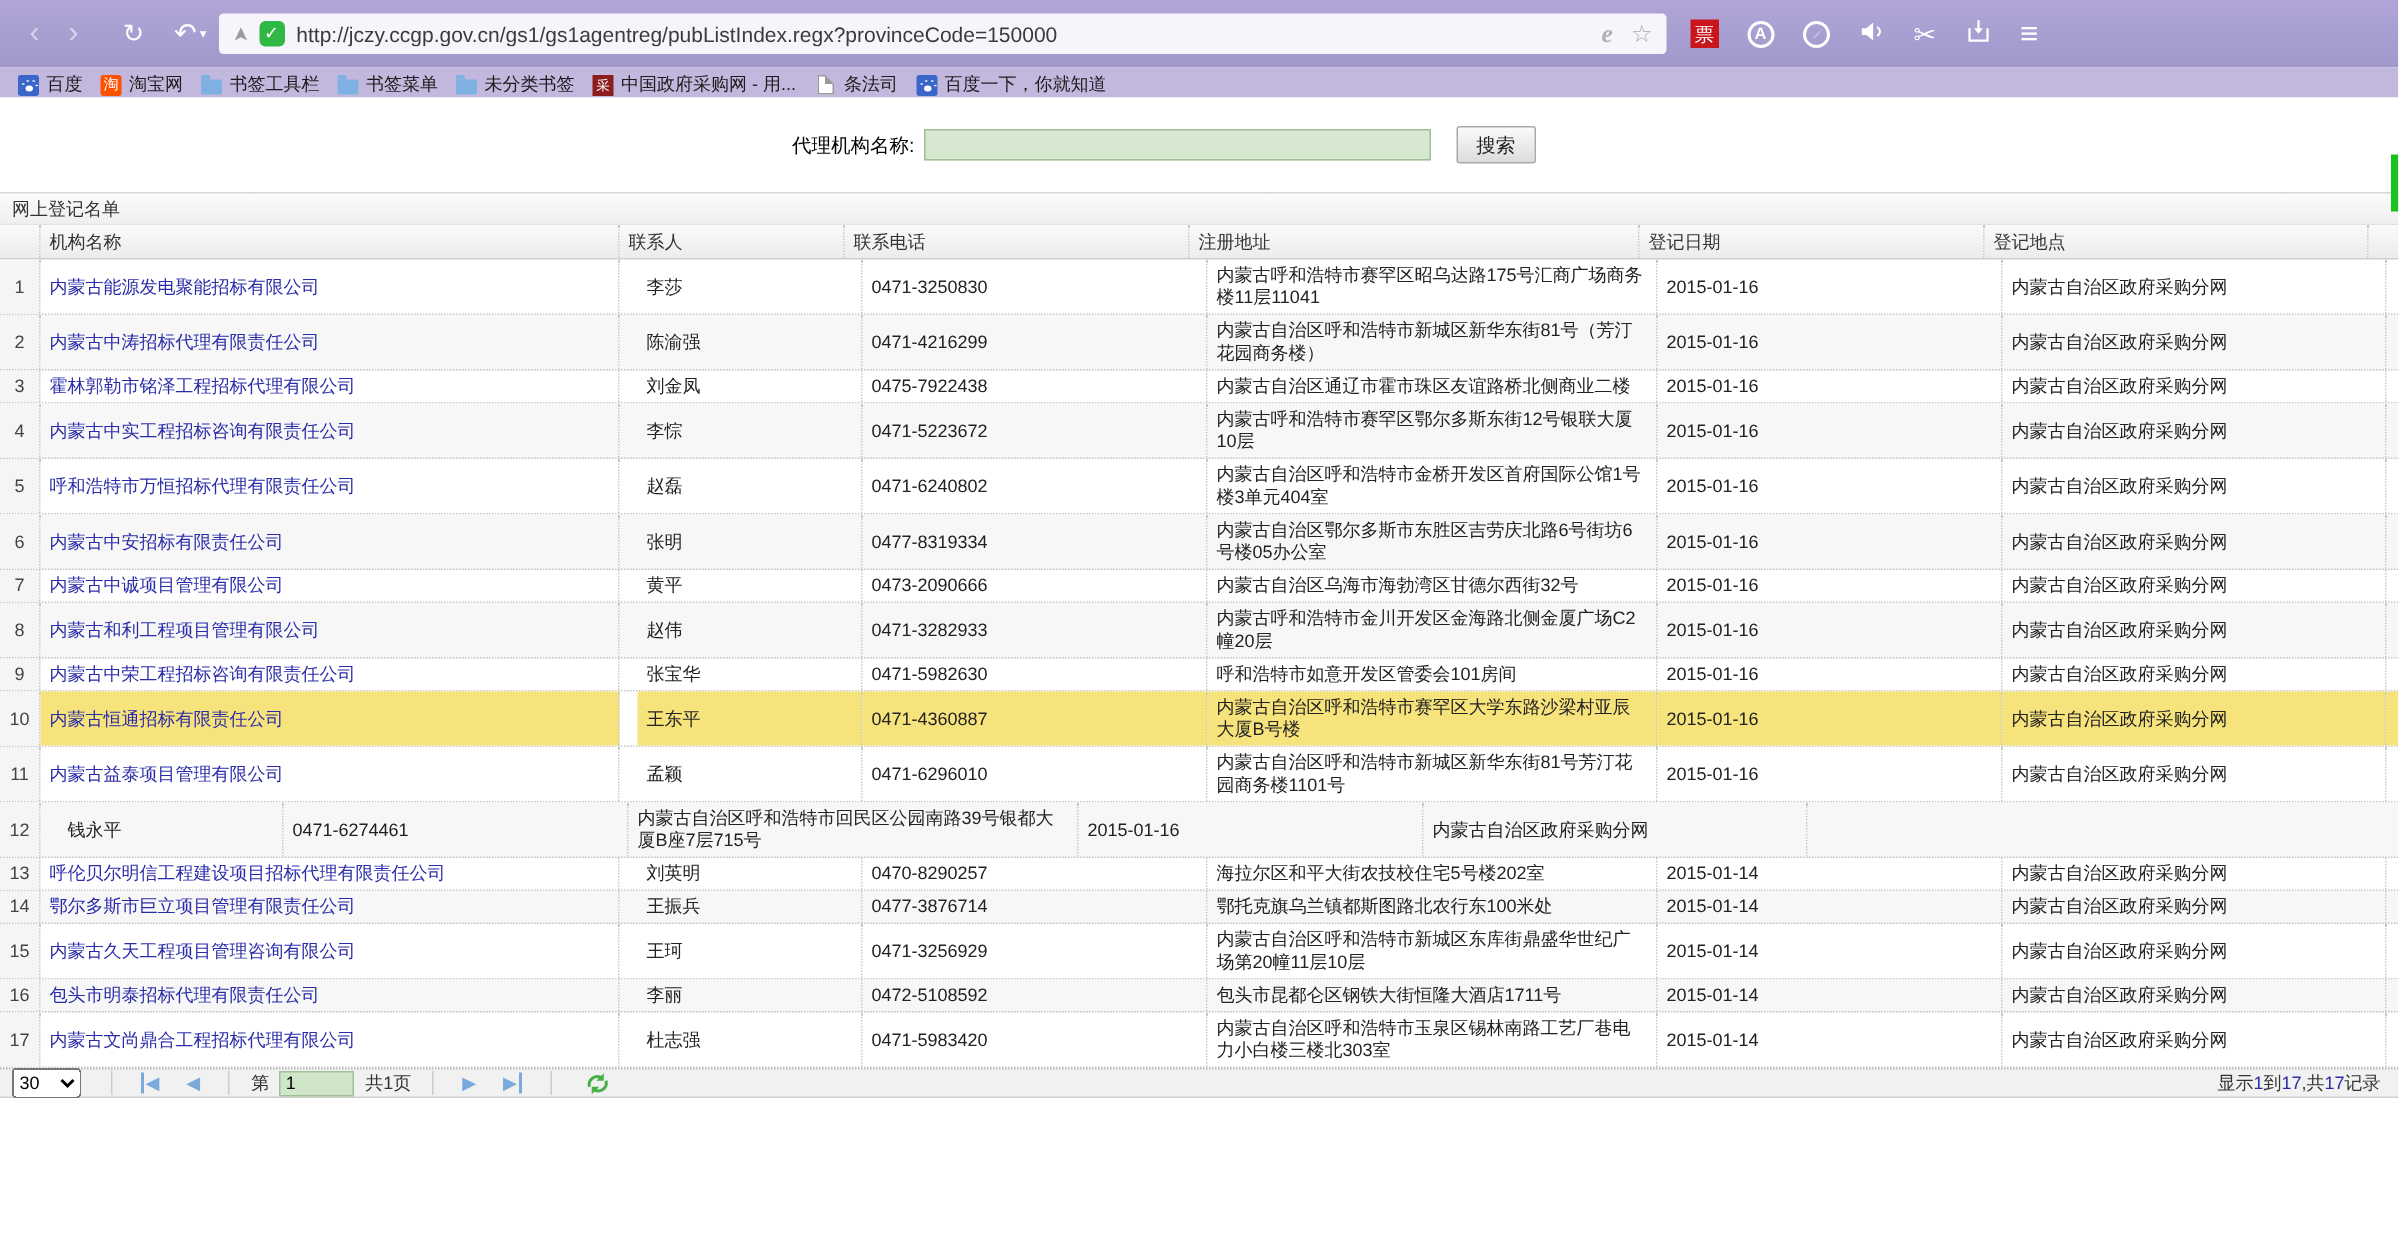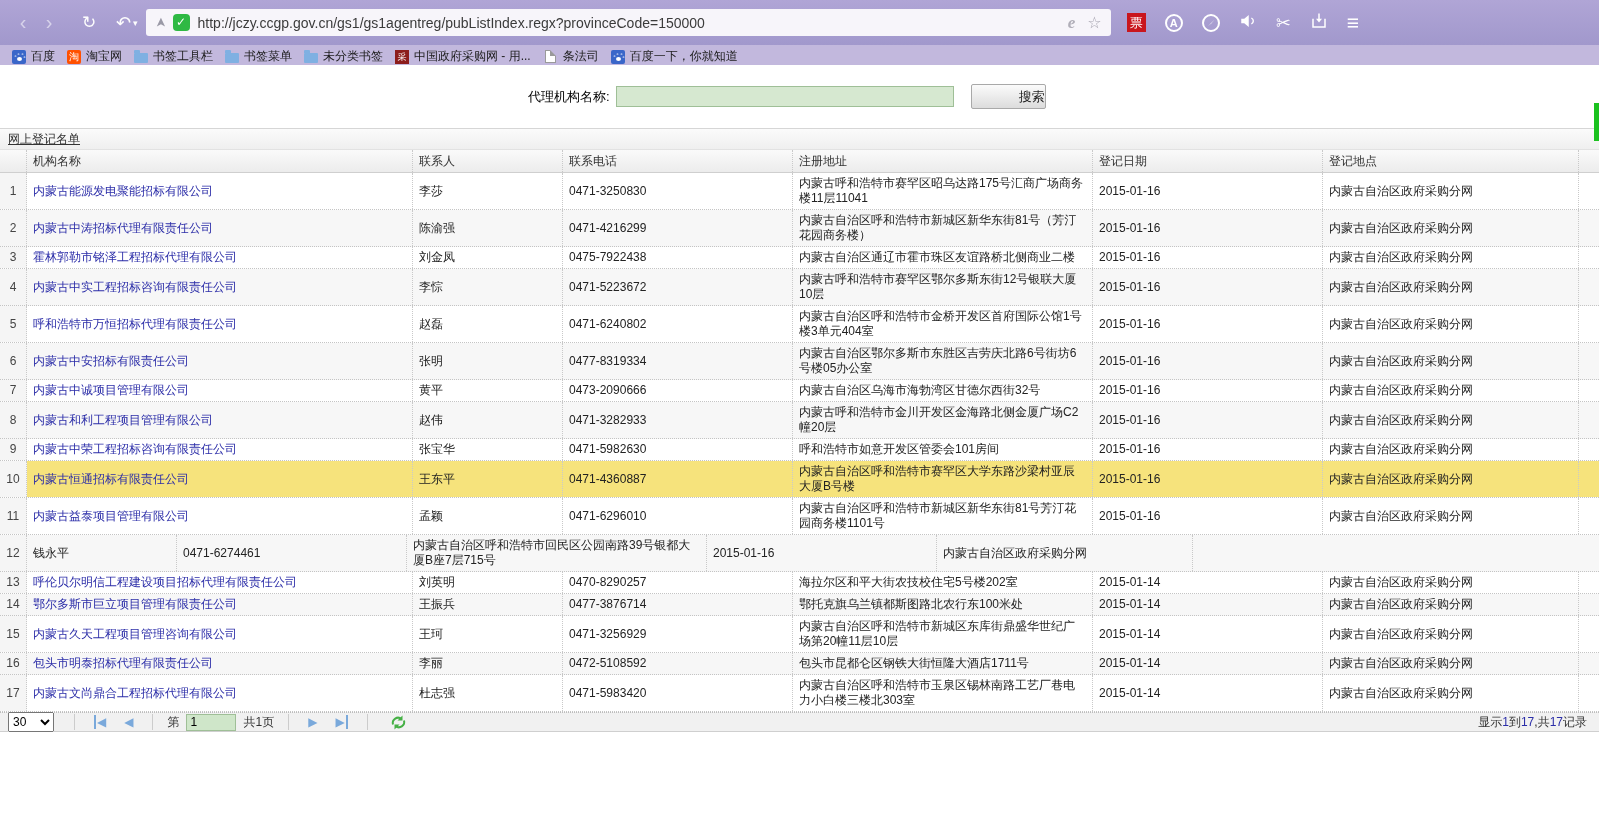--- a/index.html
+++ b/index.html
@@ -38,35 +38,35 @@
   .ic-folder { background:#7fb0e2; border-radius:1px; height:10px; margin-top:3px; position:relative; }
   .ic-folder::before { content:""; position:absolute; top:-3px; left:0; width:6px; height:3px; background:#7fb0e2; border-radius:1px 1px 0 0; }
   .ic-ccgp { background:#8c1d1c; color:#fff; font-size:9px; line-height:14px; text-align:center; }
   .ic-page { width:11px; height:13px; background:#fff; border:1px solid #9a9a9a; margin:0 2px; position:relative; }
   .ic-page::after { content:""; position:absolute; right:-1px; top:-1px; border:3px solid #c2b8dd; border-left-color:#9a9a9a; border-bottom-color:#9a9a9a; }
 
   
   .search-row { height:63px; background:#fff; display:flex; align-items:center; }
   .search-label { margin-left:528px; font-size:13px; color:#000; }
   .search-input { width:338px; height:21px; background:#d6e8d0; border:1px solid #9fbf97; margin-left:6px; font-size:12px; padding:0 4px; }
-  .search-btn { margin-left:17px; width:75px; height:25px; background:linear-gradient(#fbfbfb,#dcdcdc); border:1px solid #a9a9a9; border-radius:2px; font-size:13px; color:#222; cursor:pointer;text-align:right; }
+  .search-btn { margin-left:17px; width:53px; height:25px; background:linear-gradient(#fbfbfb,#dcdcdc); border:1px solid #a9a9a9; border-radius:2px; font-size:13px; color:#222; cursor:pointer; }
 
   
-  .section-bar { height:22px; background:linear-gradient(#fbfbfb,#efefef); border-top:1px solid #d6d6d6; border-bottom:1px solid #e2e2e2; line-height:21px; padding-left:8px; font-size:12px; color:#333;text-decoration:underline; }
+  .section-bar { height:22px; background:linear-gradient(#fbfbfb,#efefef); border-top:1px solid #d6d6d6; border-bottom:1px solid #e2e2e2; line-height:21px; padding-left:8px; font-size:12px; color:#333; }
 
   
   .thead { display:flex; height:23px; background:linear-gradient(#fafafa,#ececec); border-bottom:1px solid #cfcfcf; font-size:12px; color:#333; }
   .th { display:flex; align-items:center; padding:0 6px; border-right:1px dotted #c9c9c9; }
   .w-num{width:27px;} .w-name{width:386px;} .w-contact{width:150px;} .w-phone{width:230px;}
   .w-address{width:300px;} .w-date{width:230px;} .w-loc{width:256px;} .w-last{flex:1;border-right:none;}
   .trow { display:flex; border-bottom:1px dotted #c4c4c4; min-height:22px; font-size:12px; color:#222; }
   .trow.alt { background:#f7f7f7; }
   .cell { display:flex; align-items:center; padding:3px 6px; border-right:1px dotted #c9c9c9; line-height:15px; }
   .cell.c-num { width:27px; justify-content:center; background:#f5f5f5; color:#444; padding:3px 2px; }
-  .cell.c-name { width:386px; } .cell.c-contact { width:150px; } .cell.c-phone { width:230px;align-items:center; }
+  .cell.c-name { width:386px; } .cell.c-contact { width:150px;margin-left:12px; } .cell.c-phone { width:230px;align-items:center; }
   .cell.c-address { width:300px; } .cell.c-date { width:230px; } .cell.c-loc { width:256px; }
   .cell.c-last { flex:1; border-right:none; padding:0; }
   a.cell.c-name { color:#2b2da8; text-decoration:none; cursor:pointer; }
   .trow.hl .cell { background:#f6e37c; }
   .trow.hl .cell.c-num { background:#f5f5f5; }
 
   
   .pager { height:20px; background:#f1f1f1; border-top:1px dotted #bdbdbd; border-bottom:1px solid #cfcfcf; display:flex; align-items:center; padding:0 8px; font-size:12px; color:#333; }
   .pg-size { width:46px; height:20px; font-size:12px; margin-right:10px; }
   .pg-sep { width:1px; height:16px; background:#ccc; margin:0 10px; }

